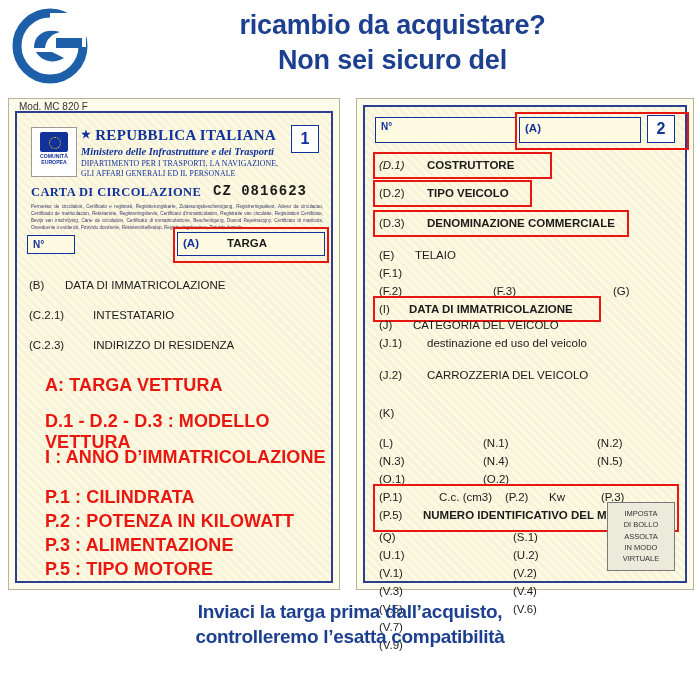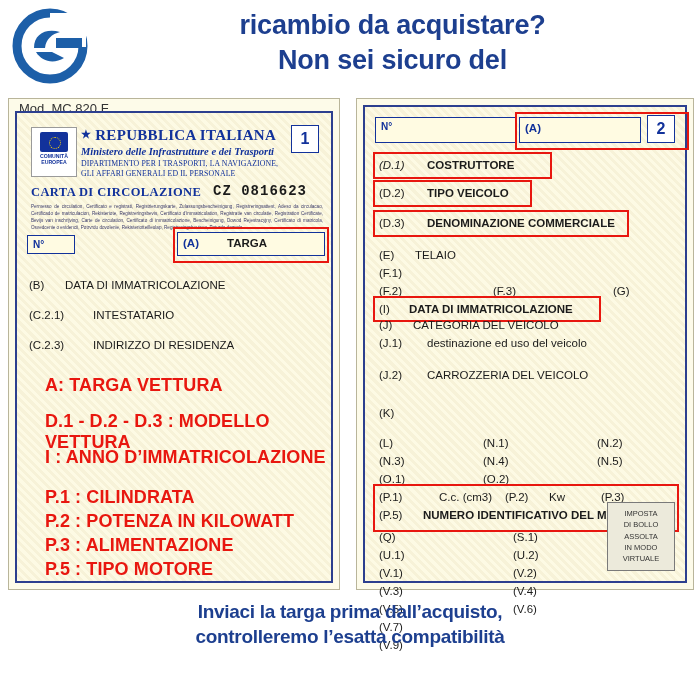--- a/index.html
+++ b/index.html
@@ -27,21 +27,21 @@
     position:absolute;background:#fdfbe9;border:1px solid #b9b59a;
   }
   .doc-left{left:8px;top:98px;width:330px;height:490px;}
   .doc-right{left:356px;top:98px;width:336px;height:490px;}
   .inner{
     position:absolute;left:6px;top:6px;right:6px;bottom:6px;
     border:2px solid #2c3f8f;background:
       repeating-linear-gradient(45deg,#fdfae4 0px,#fdfae4 3px,#f7f2d8 3px,#f7f2d8 6px);
   }
   .modlabel{
-    position:absolute;left:10px;top:2px;font-size:13px;color:#333;
+    position:absolute;left:10px;top:2px;font-size:10px;color:#333;
   }
   
   .flagbox{
     position:absolute;left:14px;top:14px;width:44px;height:48px;
     background:#ffffff;border:1px solid #9a9a9a;text-align:center;
   }
   .eu-circle{
     margin:4px auto 2px auto;width:28px;height:20px;background:#12329b;
     border-radius:2px;position:relative;
   }

